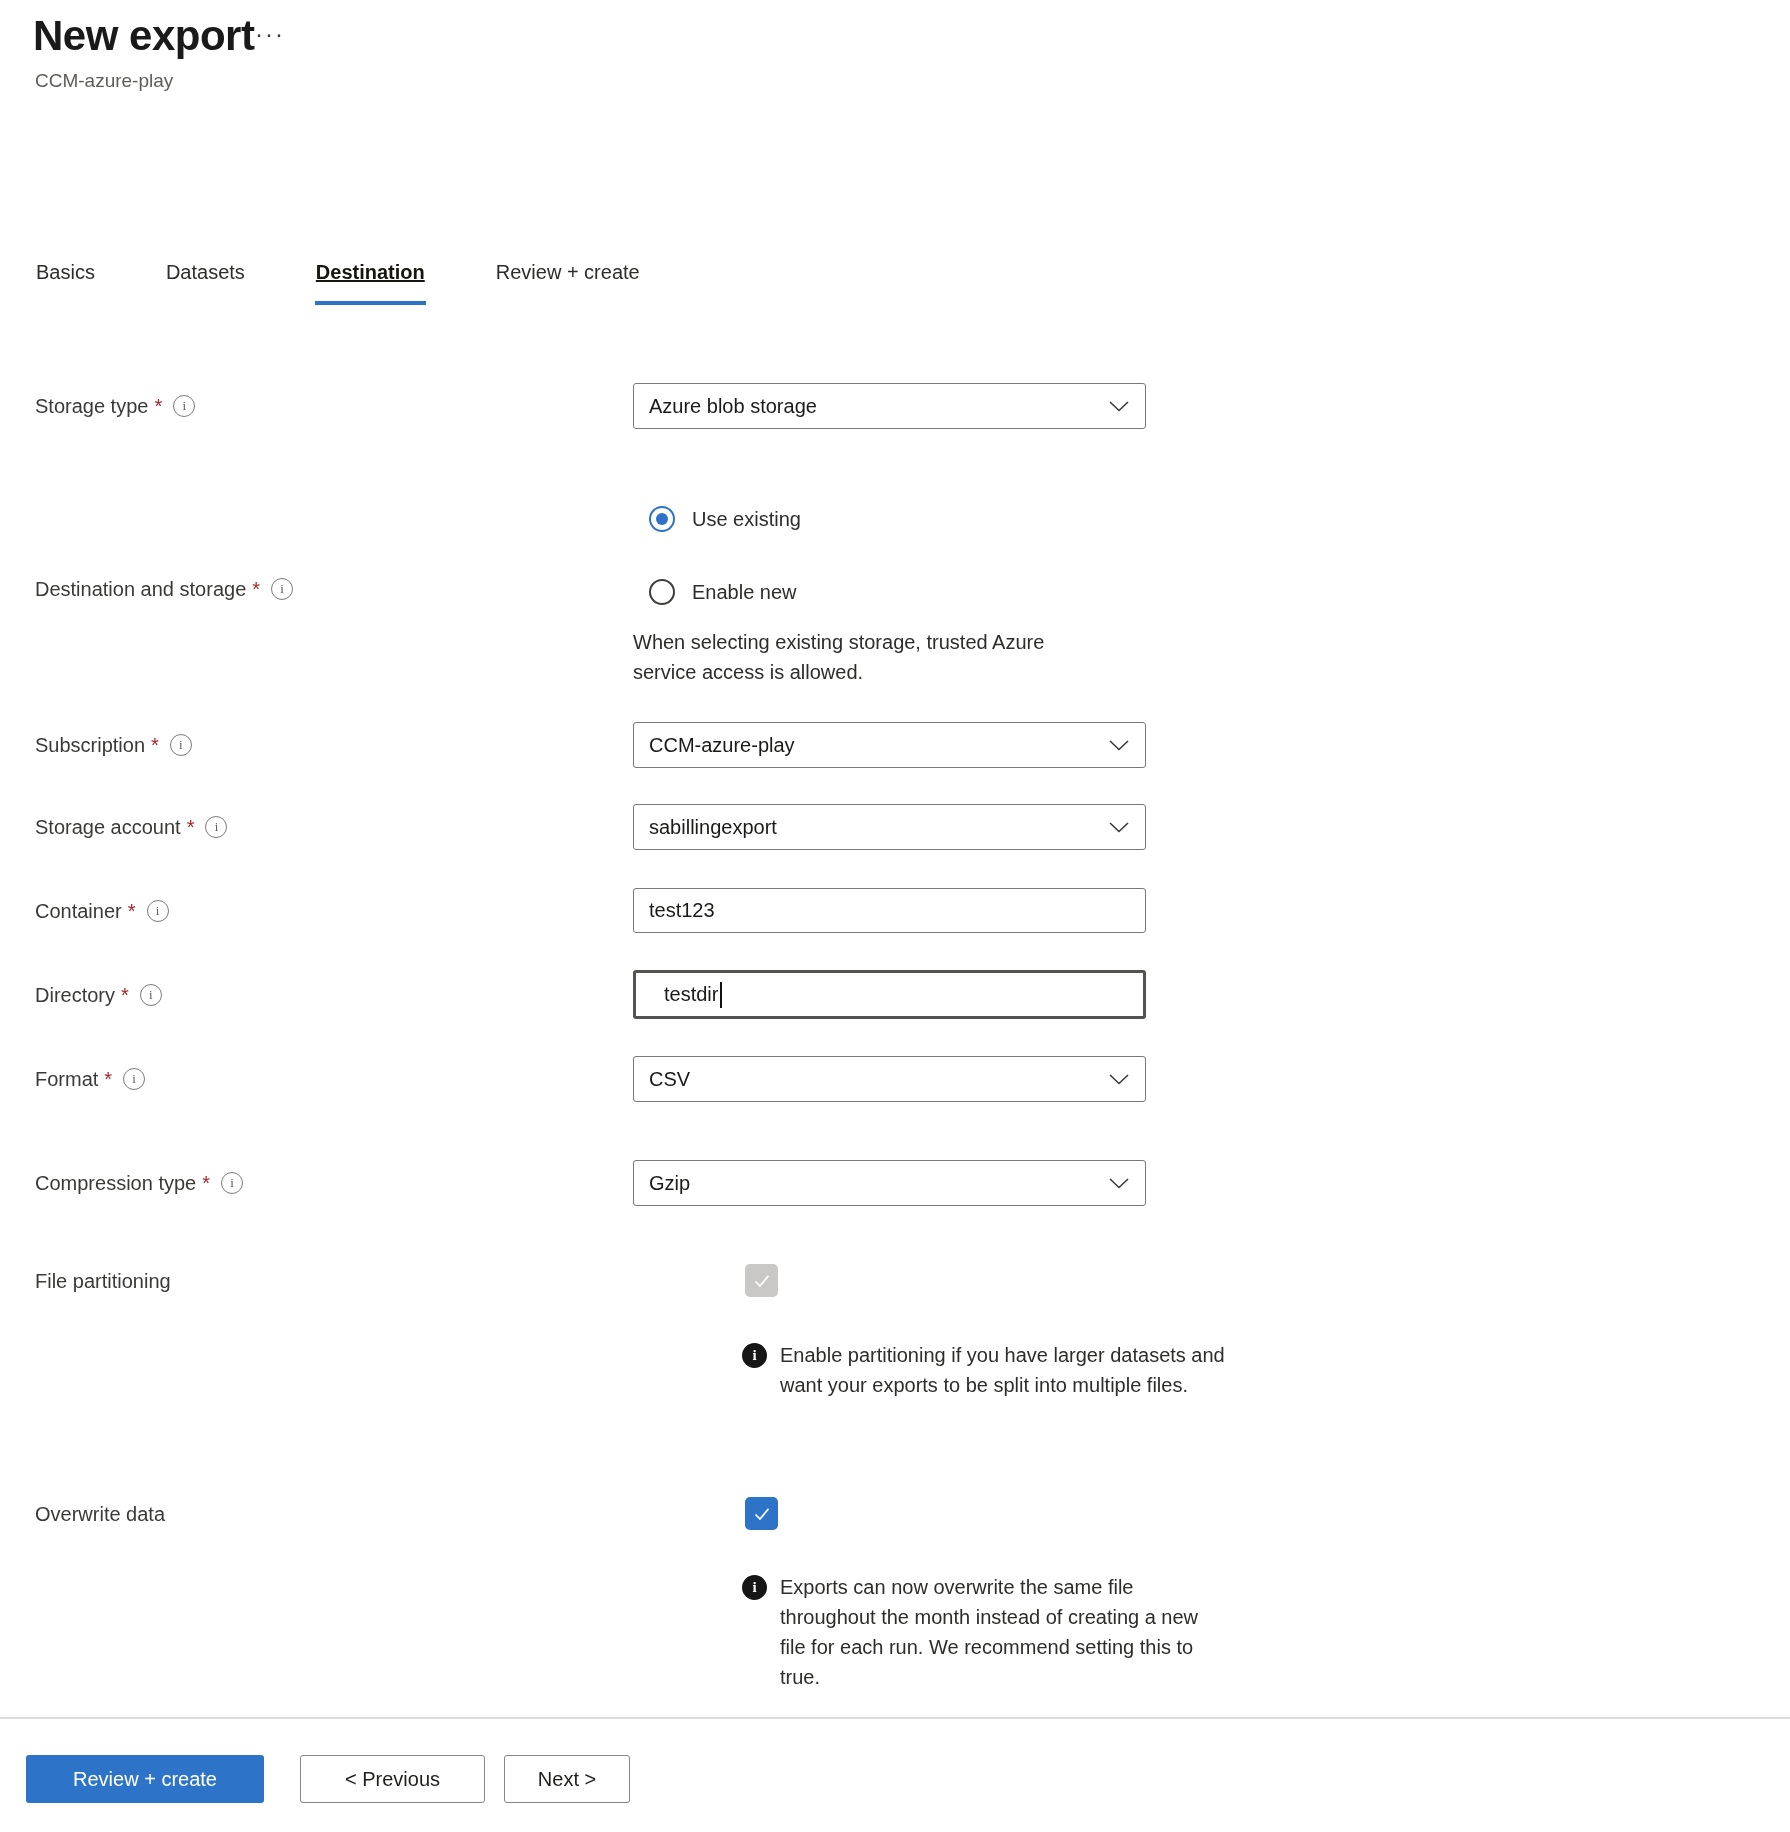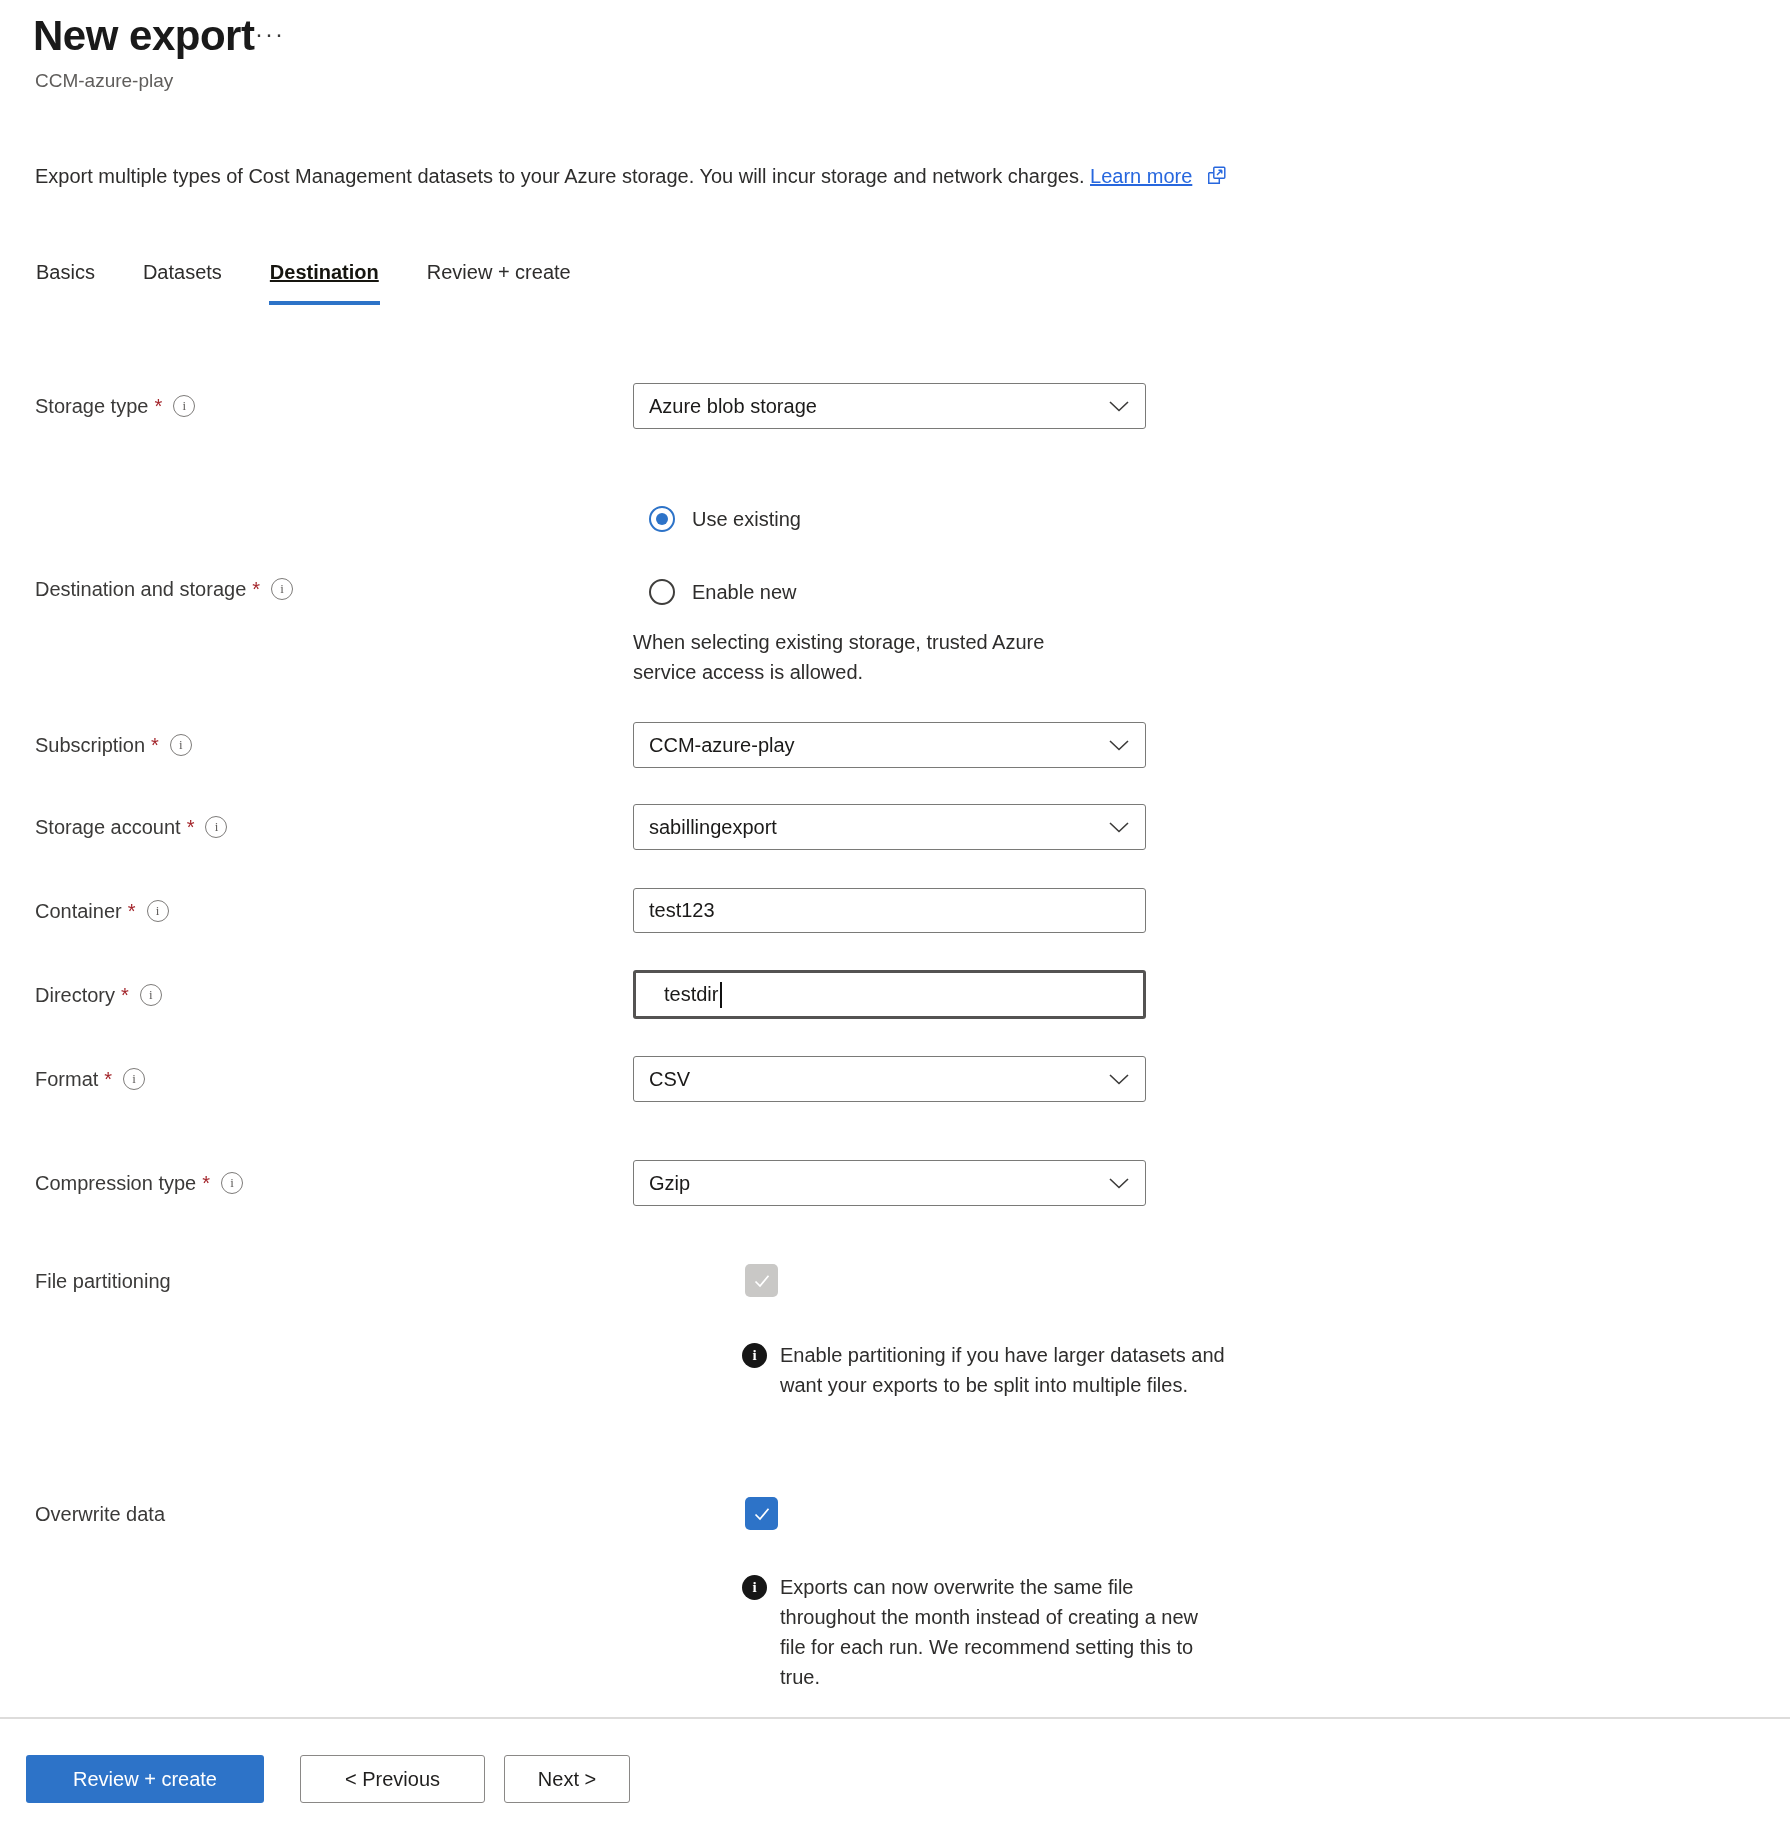--- a/index.html
+++ b/index.html
@@ -8,21 +8,21 @@
     font-family:"Liberation Sans", sans-serif; color:#2e2d2c; overflow:hidden;
   }
   
   .title { position:absolute; left:33px; top:12px; font-size:42px; font-weight:700; color:#1a1a1a; letter-spacing:-0.5px; }
   .more-btn { position:absolute; left:255px; top:20px; font-size:24px; color:#3b3b3b; letter-spacing:2px; cursor:pointer; }
   .subtitle { position:absolute; left:35px; top:70px; font-size:19px; color:#5f5d5b; }
   .description { position:absolute; left:35px; top:164px; font-size:20px; color:#2e2d2c; white-space:nowrap; }
   .link { color:#2767de; text-decoration:underline; cursor:pointer; }
   .ext-icon { display:inline-block; vertical-align:-3px; margin-left:8px; }
   
-  .tabs { position:absolute; left:35px; top:259px; display:flex; gap:46px; }
+  .tabs { position:absolute; left:35px; top:259px; display:flex; gap:69px; }
   .tab { font-size:20px; line-height:26px; color:#2e2d2c; padding:0 1px 16px 1px; border-bottom:4px solid transparent; cursor:pointer; }
   .tab.active { font-weight:700; color:#16150f; border-bottom-color:#2d73c8;text-decoration:underline; }
   
   .label { position:absolute; left:35px; height:26px; display:flex; align-items:center; font-size:20px; color:#3b3a39; }
   .req { color:#a4262c; margin-left:6px; }
   .info-o {
     width:22px; height:22px; border:1.5px solid #7d7b79; border-radius:50%;
     display:inline-flex; align-items:center; justify-content:center;
     font-size:13px; color:#605e5c; margin-left:11px; box-sizing:border-box; cursor:default;
     font-family:"Liberation Serif", serif;
@@ -73,31 +73,20 @@
 </style>
 </head>
 <body>
 
 <div class="page">
 
   <div class="title">New export</div>
   <div class="more-btn">···</div>
   <div class="subtitle">CCM-azure-play</div>
 
-  <div class="description">
-    <span>Export multiple types of Cost Management datasets to your Azure storage. You will incur storage and network charges.</span>
-    <a class="link">Learn more</a>
-    <span class="ext-icon">
-      <svg width="22" height="22" viewBox="0 0 24 24" fill="none">
-        <path d="M3 9.5 H8 M3 9.5 V21 H14.5 V16" stroke="#2767de" stroke-width="1.6"></path>
-        <rect x="8.5" y="3.5" width="12" height="12" rx="1" stroke="#2767de" stroke-width="1.6" fill="#fff"></rect>
-        <path d="M12 12 L17.2 6.8 M17.2 6.8 H13.6 M17.2 6.8 V10.4" stroke="#2767de" stroke-width="1.6"></path>
-      </svg>
-    </span>
-  </div>
 
   <div class="tabs">
     <div class="tab">Basics</div>
     <div class="tab">Datasets</div>
     <div class="tab active">Destination</div>
     <div class="tab">Review + create</div>
   </div>
 
   <div class="label" style="top:393px">
     <span>Storage type</span>

